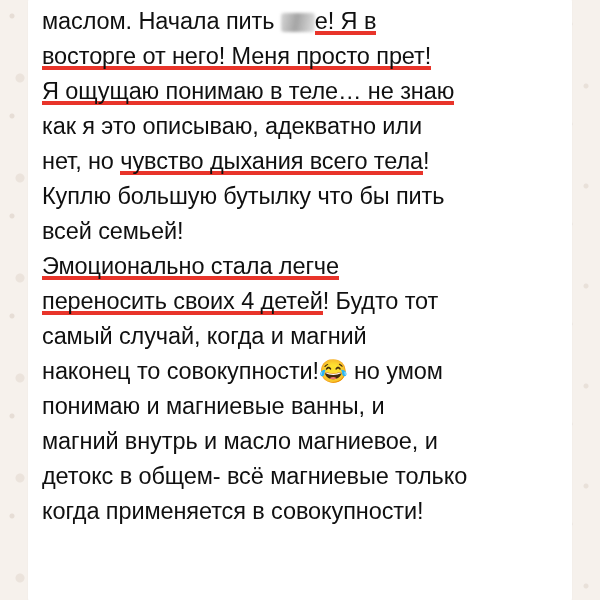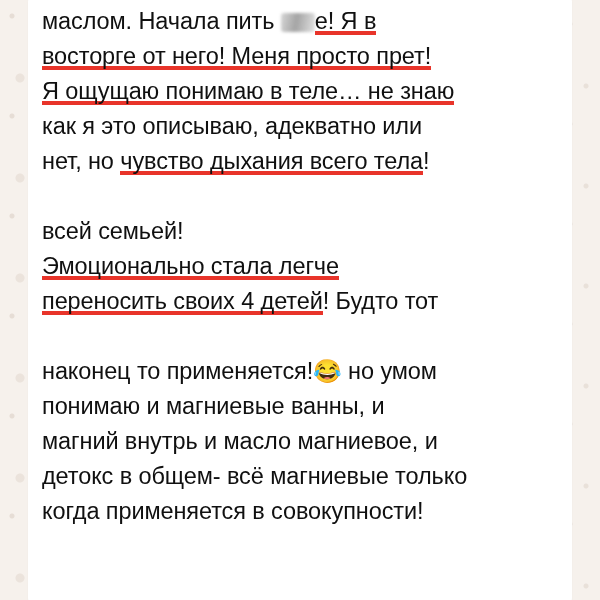--- a/index.html
+++ b/index.html
@@ -94,31 +94,31 @@
       <span>маслом. Начала пить </span><span class="smudge"></span><span class="hl">е! Я в</span><br>
 
       <span class="hl">восторге от него! Меня просто прет!</span><br>
 
       <span class="hl">Я ощущаю понимаю в теле… не знаю</span><br>
 
       <span>как я это описываю, адекватно или</span><br>
 
       <span>нет, но </span><span class="hl">чувство дыхания всего тела</span><span>!</span><br>
 
-      <br>
+      <span>Куплю большую бутылку что бы пить</span><br>
 
       <span>всей семьей!</span><br>
 
       <span class="hl">Эмоционально стала легче</span><br>
 
       <span class="hl">переносить своих 4 детей</span><span>! Будто тот</span><br>
 
-      <br>
+      <span>самый случай, когда и магний</span><br>
 
-      <span>наконец то применяется!</span><span class="emoji">😂</span><span> но умом</span><br>
+      <span>наконец то совокупности!</span><span class="emoji">😂</span><span> но умом</span><br>
 
       <span>понимаю и магниевые ванны, и</span><br>
 
       <span>магний внутрь и масло магниевое, и</span><br>
 
       <span>детокс в общем- всё магниевые только</span><br>
 
       <span>когда применяется в совокупности!</span><br>
 
 

